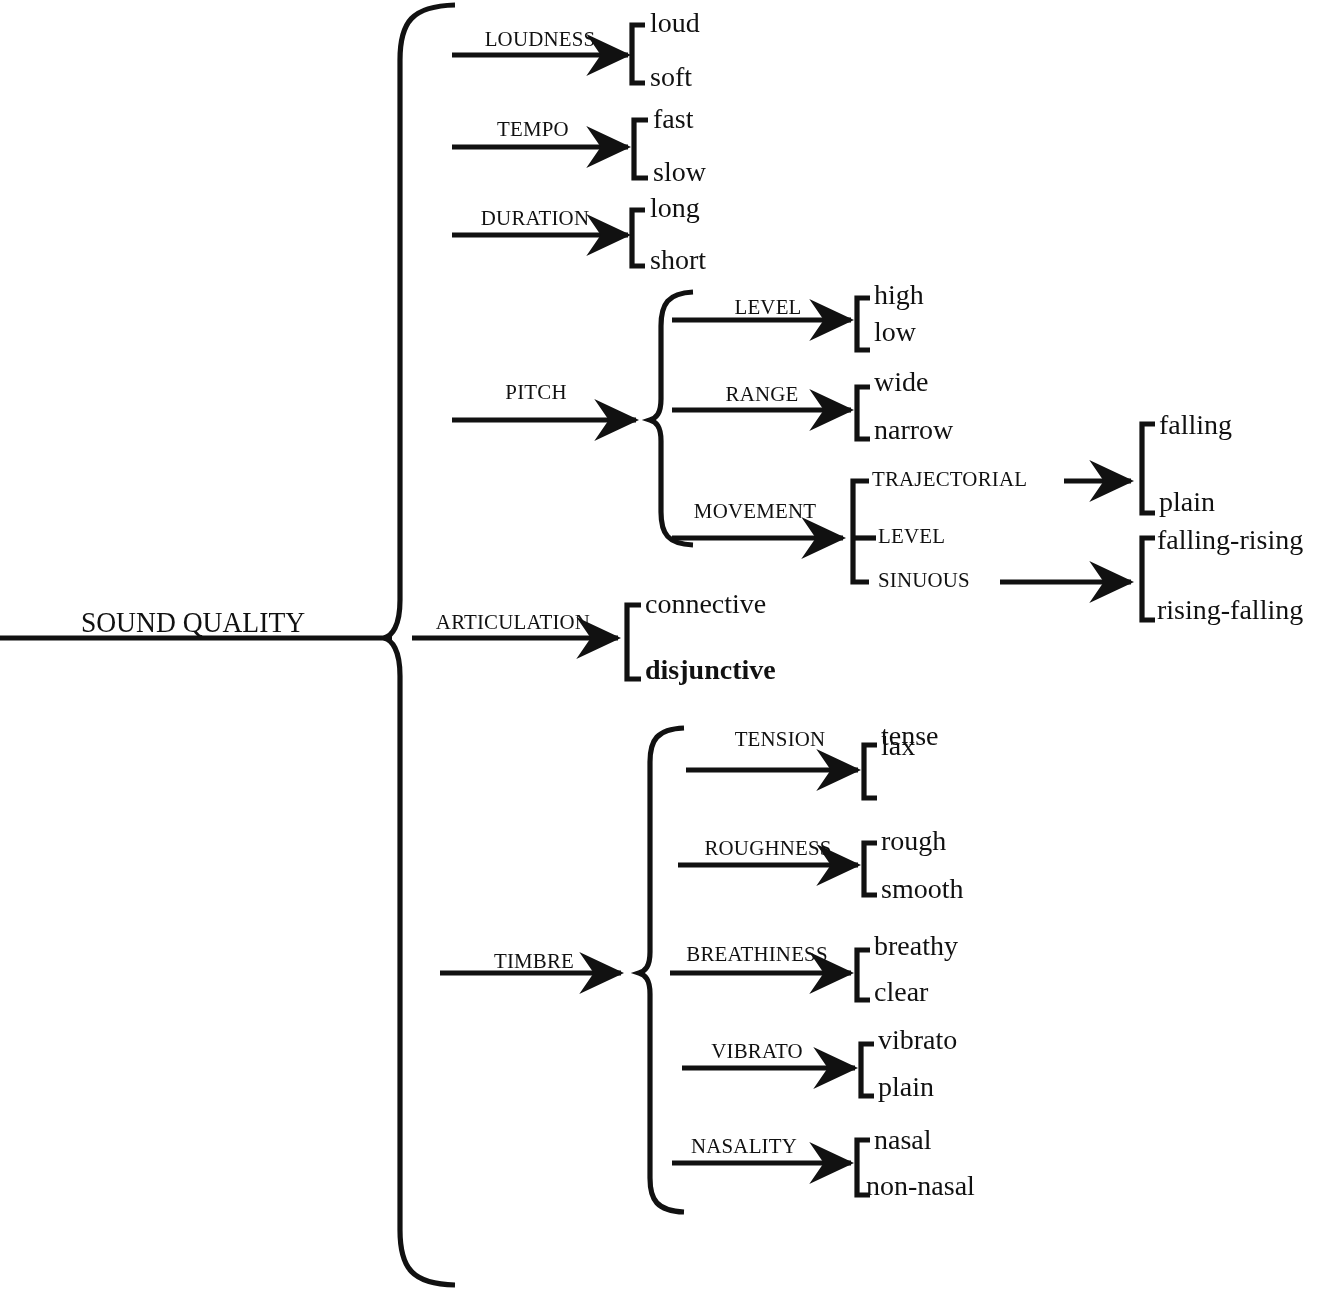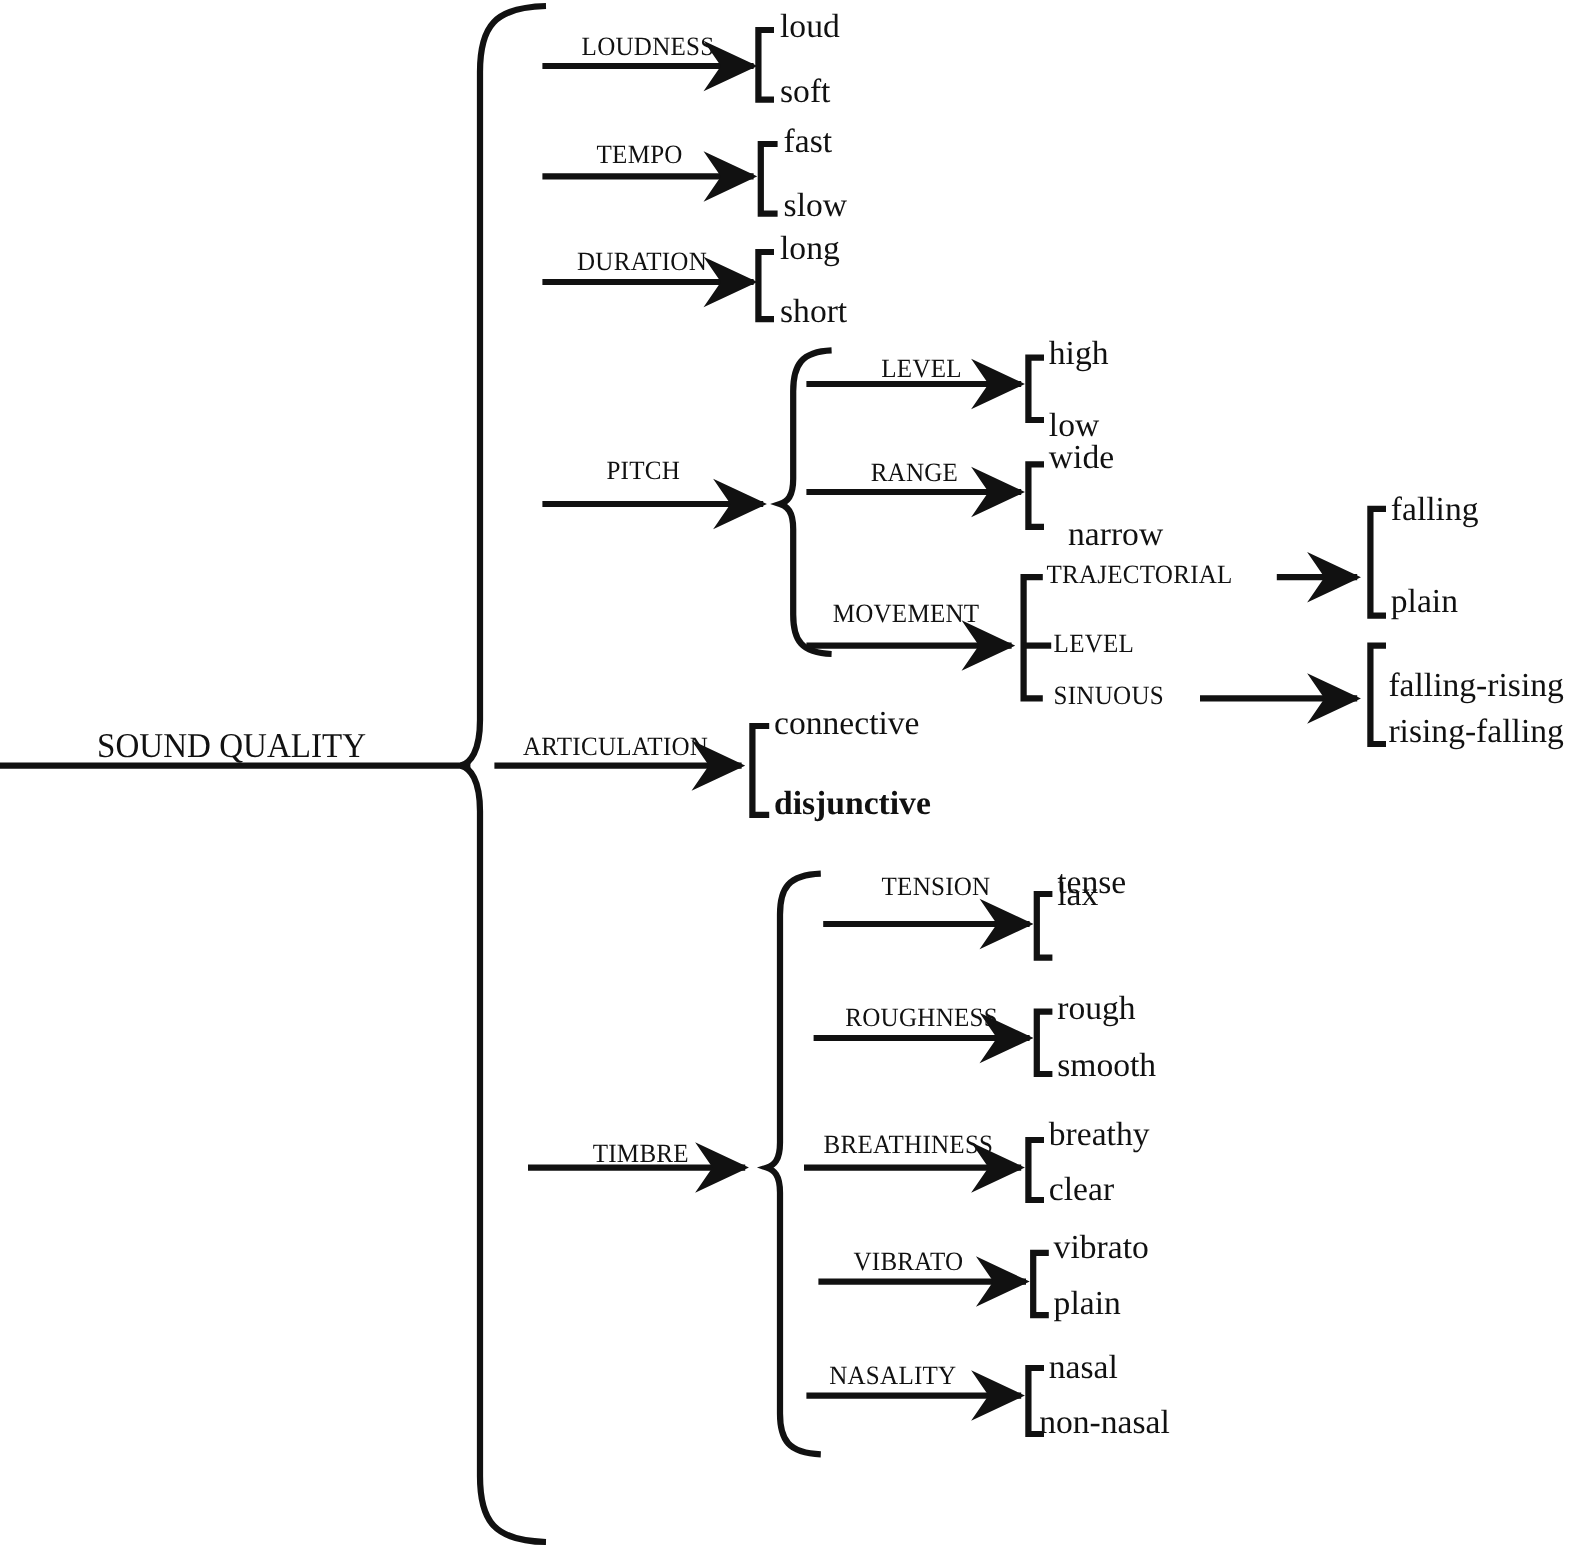--- a/index.html
+++ b/index.html
@@ -123,36 +123,36 @@
   <div class="lbl feat" style="left:653px;top:158px;">slow</div>
 
   <div class="lbl sys ctr" style="left:535px;top:207px;">DURATION</div>
   <div class="lbl feat" style="left:650px;top:194px;">long</div>
   <div class="lbl feat" style="left:650px;top:246px;text-align:center;">short</div>
 
   <div class="lbl sys ctr" style="left:536px;top:381px;">PITCH</div>
 
   <div class="lbl sys ctr" style="left:768px;top:296px;">LEVEL</div>
   <div class="lbl feat" style="left:874px;top:281px;">high</div>
-  <div class="lbl feat" style="left:874px;top:341px;text-align:right;">low</div>
+  <div class="lbl feat" style="left:874px;top:318px;text-align:right;">low</div>
 
   <div class="lbl sys ctr" style="left:762px;top:383px;">RANGE</div>
   <div class="lbl feat" style="left:874px;top:368px;">wide</div>
-  <div class="lbl feat" style="left:874px;top:432px;margin-left:16px;">narrow</div>
+  <div class="lbl feat" style="left:874px;top:416px;">narrow</div>
 
   <div class="lbl sys ctr" style="left:755px;top:500px;">MOVEMENT</div>
 
   <div class="lbl sys" style="left:872px;top:468px;">TRAJECTORIAL</div>
   <div class="lbl sys" style="left:878px;top:525px;">LEVEL</div>
   <div class="lbl sys" style="left:878px;top:569px;">SINUOUS</div>
 
   <div class="lbl feat" style="left:1159px;top:411px;">falling</div>
   <div class="lbl feat" style="left:1159px;top:488px;">plain</div>
 
-  <div class="lbl feat" style="left:1157px;top:526px;margin-top:32px;">falling-rising</div>
+  <div class="lbl feat" style="left:1157px;top:526px;">falling-rising</div>
   <div class="lbl feat" style="left:1157px;top:596px;">rising-falling</div>
 
   <div class="lbl sys ctr" style="left:513px;top:611px;">ARTICULATION</div>
   <div class="lbl feat" style="left:645px;top:590px;">connective</div>
   <div class="lbl feat" style="left:645px;top:656px;font-weight:bold;">disjunctive</div>
 
   <div class="lbl sys ctr" style="left:534px;top:950px;">TIMBRE</div>
 
   <div class="lbl sys ctr" style="left:780px;top:728px;">TENSION</div>
   <div class="lbl feat" style="left:881px;top:722px;">tense</div>

